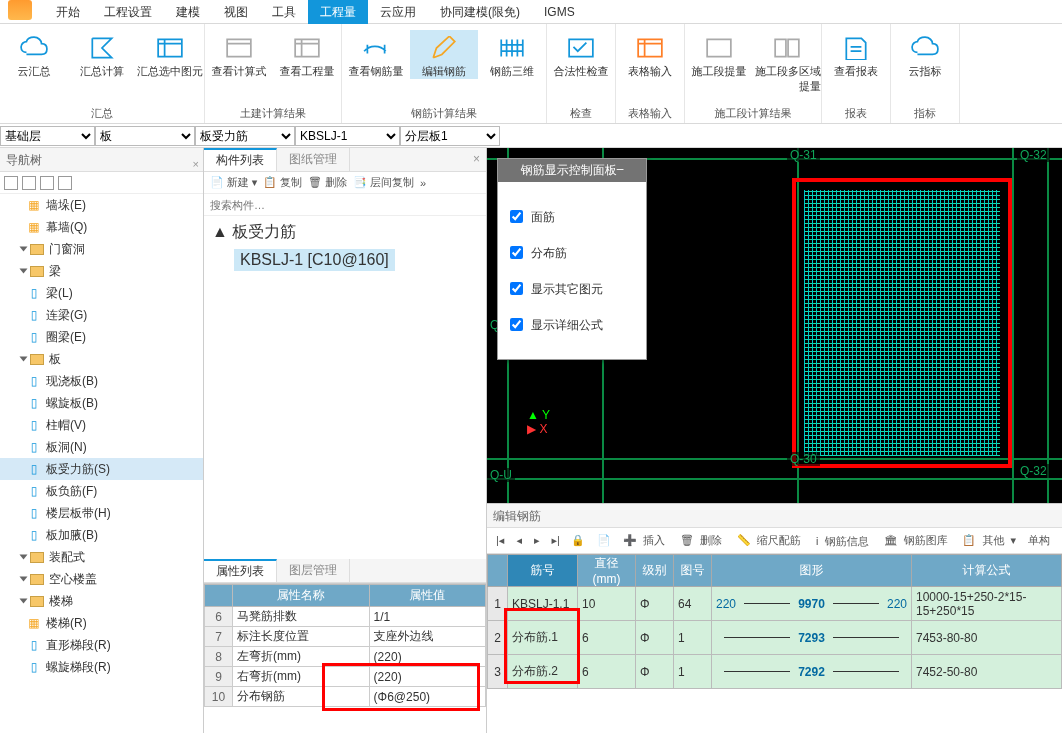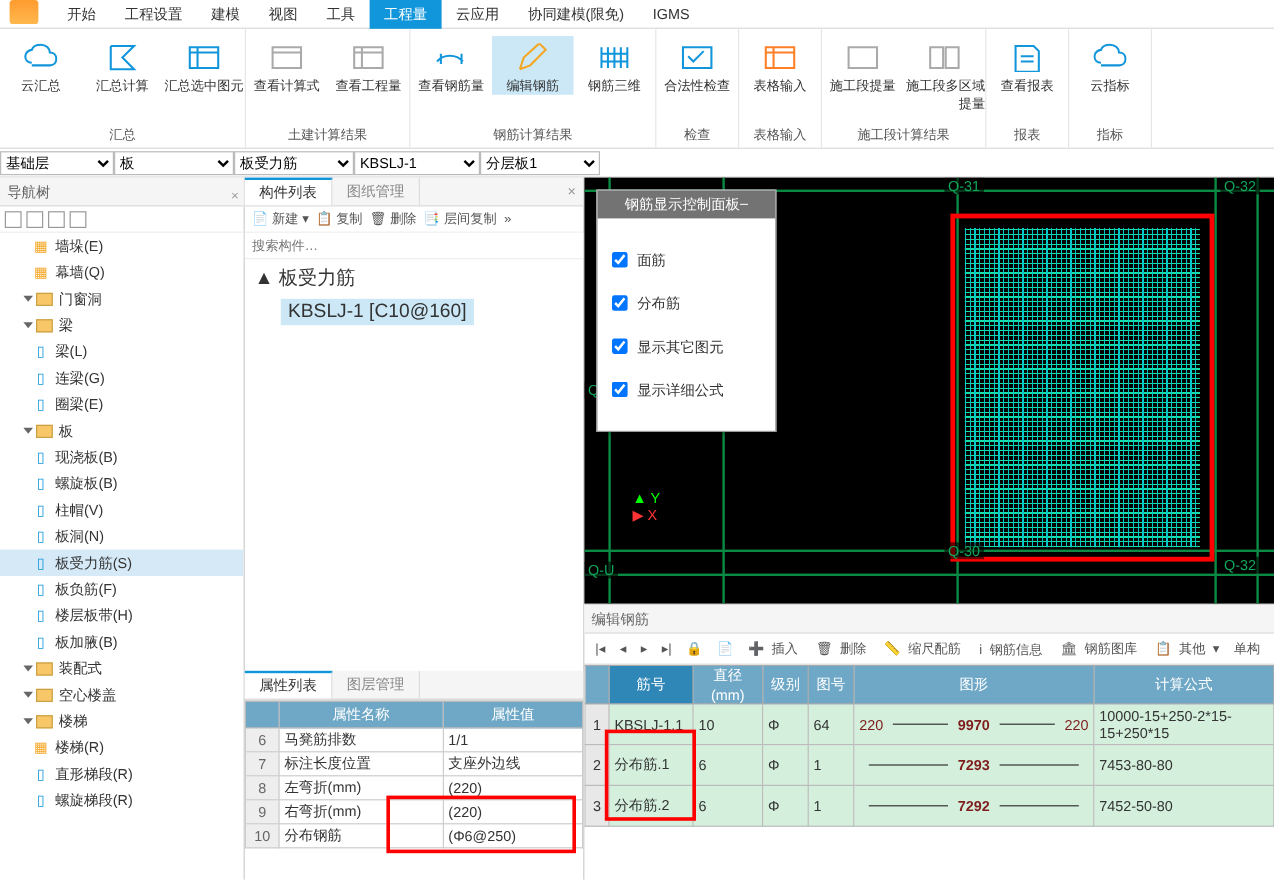--- a/index.html
+++ b/index.html
@@ -72,21 +72,21 @@
   .coord .x{color:#f33}
   .editpanel{height:230px;border-top:1px solid #ccc;display:flex;flex-direction:column}
   .edittb{height:26px;display:flex;align-items:center;gap:6px;padding-left:6px;font-size:11px;border-bottom:1px solid #ddd;overflow:hidden;white-space:nowrap}
   .edittb span{cursor:pointer;color:#555;padding:0 3px}
   .rebar-table{flex:1;overflow:auto}
   .rebar-table table{width:100%;border-collapse:collapse;font-size:12px}
   .rebar-table th{background:#6fa8c7;color:#fff;font-weight:normal;height:22px;border:1px solid #aaa;padding:0 4px}
   .rebar-table th.sel{background:#2f87b7}
   .rebar-table td{border:1px solid #bbb;height:34px;padding:0 4px;background:#d4f0dc}
   .rebar-table td.num{background:#e8e8e8;text-align:center;width:20px}
-  .shape{display:flex;align-items:center;justify-content:center;gap:4px;color:#7f1d1d}
+  .shape{display:flex;align-items:center;justify-content:center;gap:4px;color:#0369a1}
   .shape .bar{height:1px;background:#333;flex:1;min-width:40px;margin:0 4px}
   .hl-box{position:absolute;border:3px solid #f00;pointer-events:none}
 </style>
 </head>
 <body>
 
 <div class="menubar">
   <span class="logo"></span>
   <span>开始</span>
   <span>工程设置</span>

